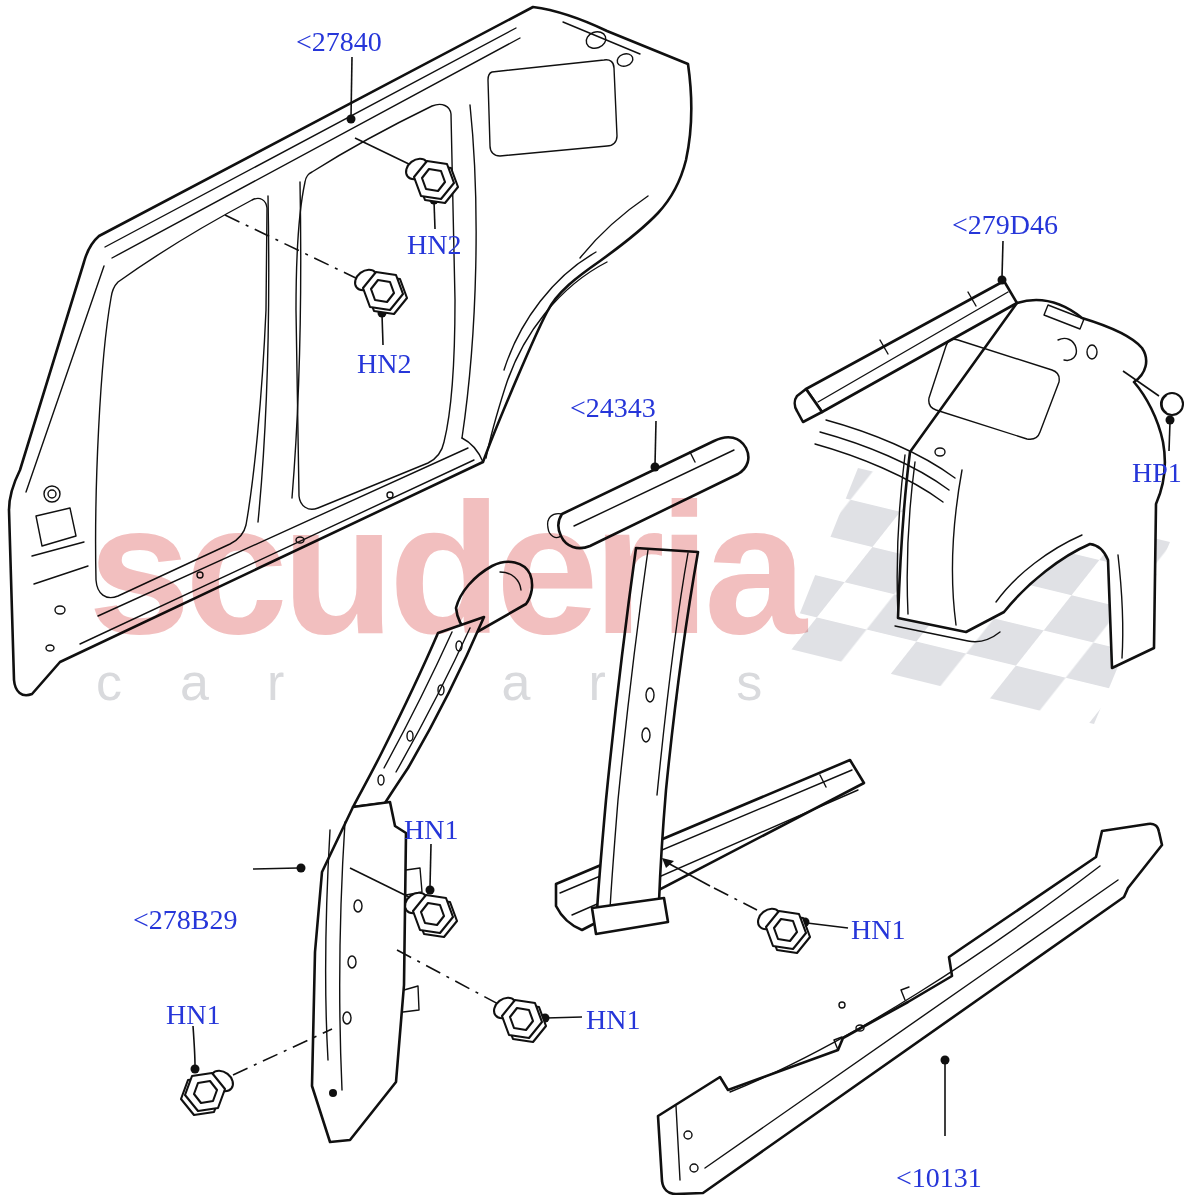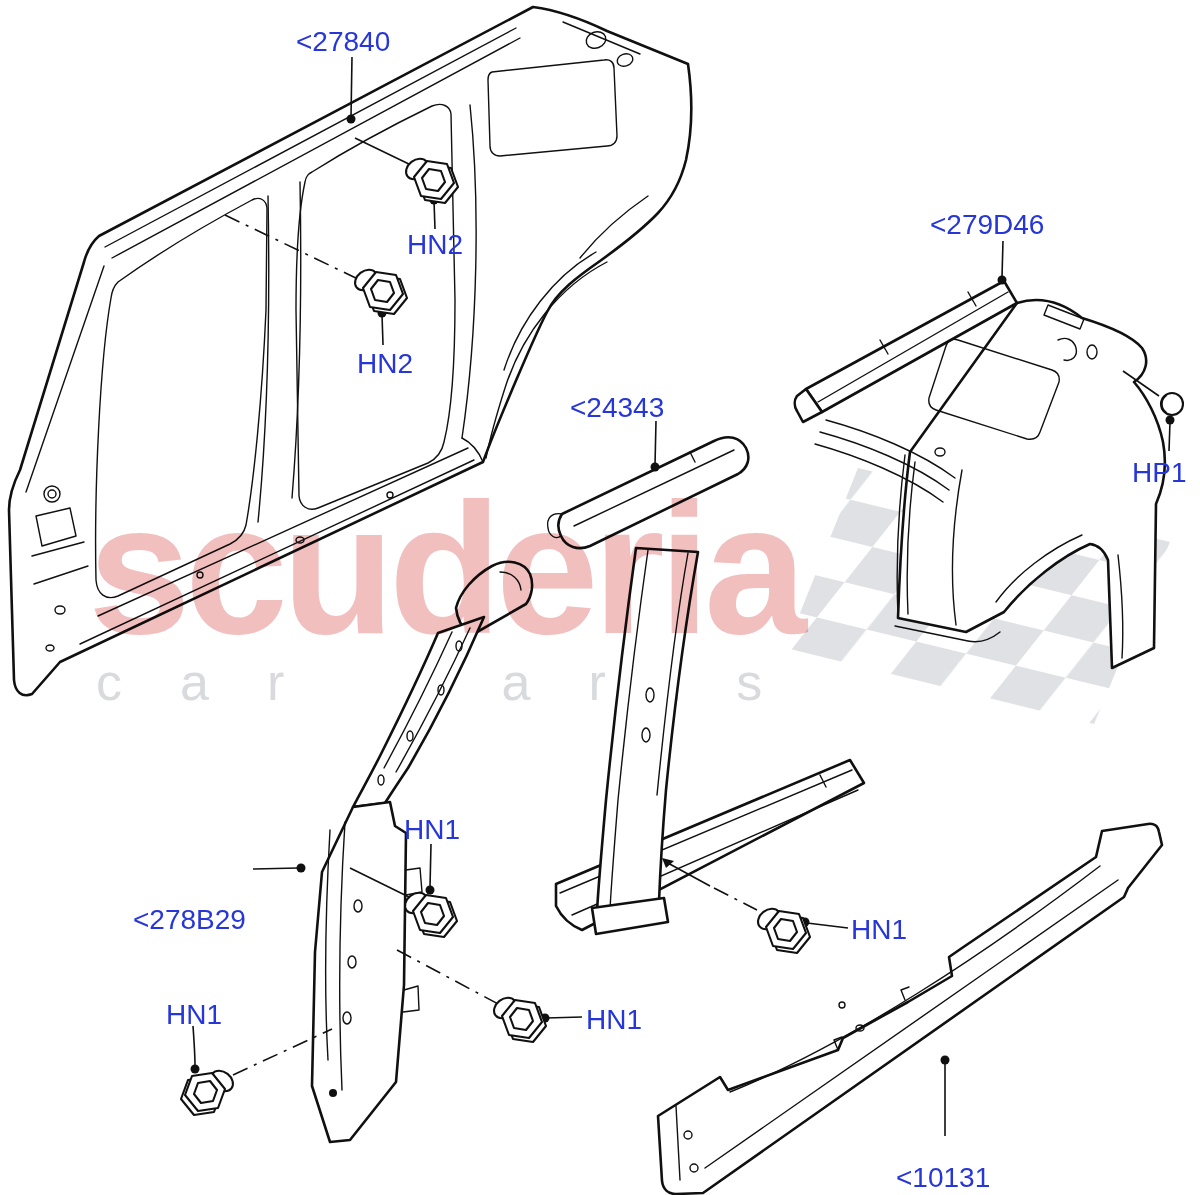--- a/index.html
+++ b/index.html
@@ -10,21 +10,21 @@
     overflow:hidden;
     font-family:"Liberation Sans", sans-serif;
   }
   .art{position:absolute;left:0;top:0;}
   .callout{
     position:absolute;
     color:#2636d9;
     font-size:28px;
     line-height:1;
     white-space:nowrap;
-    font-family:Liberation Sans, sans-serif;
+    font-family:Liberation Serif, serif;
   }
   .wm-red{
     font-family:"Liberation Sans", sans-serif;
     font-weight:bold;
     font-size:185px;
     letter-spacing:-6px;
     fill:#f2bfbf;
     mix-blend-mode:multiply;
   }
   .wm-gray{
@@ -263,21 +263,21 @@
       <path class="ld" d="M 945,1136 L 945,1063"></path>
       <circle class="dot" cx="945" cy="1060" r="4.5"></circle>
     </g>
 
     <text class="wm-red" x="88" y="633">scuderia</text>
   </svg>
 
   <div class="callout" style="left:296px;top:28px">&lt;27840</div>
   <div class="callout" style="left:407px;top:231px">HN2</div>
   <div class="callout" style="left:357px;top:350px">HN2</div>
-  <div class="callout" style="left:930px;top:211px">&lt;279D46</div>
+  <div class="callout" style="left:952px;top:211px">&lt;279D46</div>
   <div class="callout" style="left:1132px;top:459px">HP1</div>
   <div class="callout" style="left:570px;top:394px">&lt;24343</div>
   <div class="callout" style="left:133px;top:906px">&lt;278B29</div>
   <div class="callout" style="left:404px;top:816px">HN1</div>
   <div class="callout" style="left:586px;top:1006px">HN1</div>
   <div class="callout" style="left:166px;top:1001px">HN1</div>
   <div class="callout" style="left:851px;top:916px">HN1</div>
   <div class="callout" style="left:896px;top:1164px">&lt;10131</div>
 
 </div>

